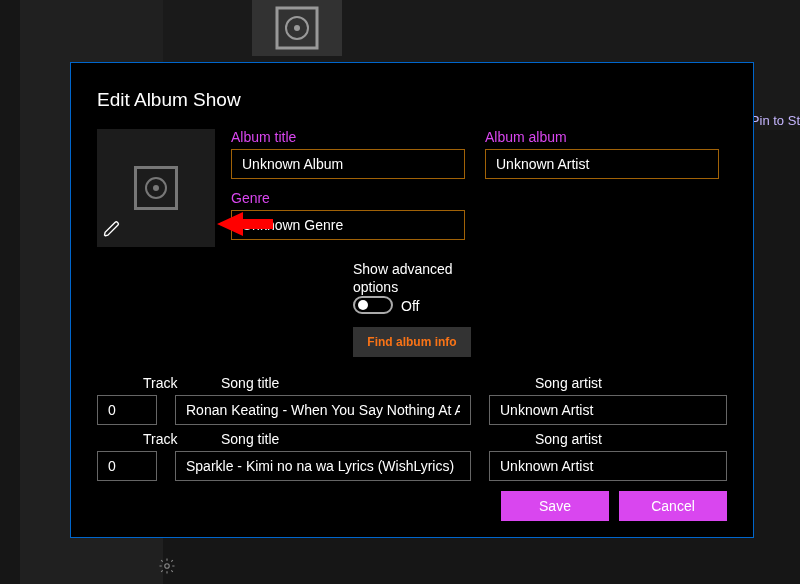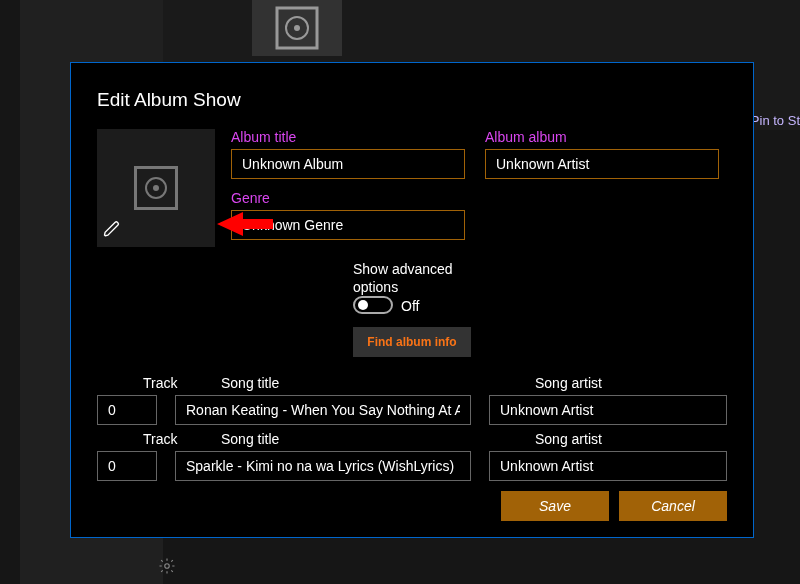--- a/index.html
+++ b/index.html
@@ -194,27 +194,26 @@
   .footer {
     position: absolute;
     right: 26px;
     bottom: 16px;
     display: flex;
     gap: 10px;
   }
   .footer button {
     width: 108px;
     height: 30px;
-    background: #a16207;
+    background: #d946ef;
     border: none;
     color: #fff;
     font-family: inherit;
     font-size: 14px;
     cursor: pointer;
-    font-style: italic;
   }
 </style>
 </head>
 <body>
 
 <div class="bg-strip"></div>
 <div class="bg-lighter"></div>
 <div class="bg-album">
   <svg viewBox="0 0 44 44">
     <rect x="2" y="2" width="40" height="40" fill="none" stroke="#999" stroke-width="3"></rect>

